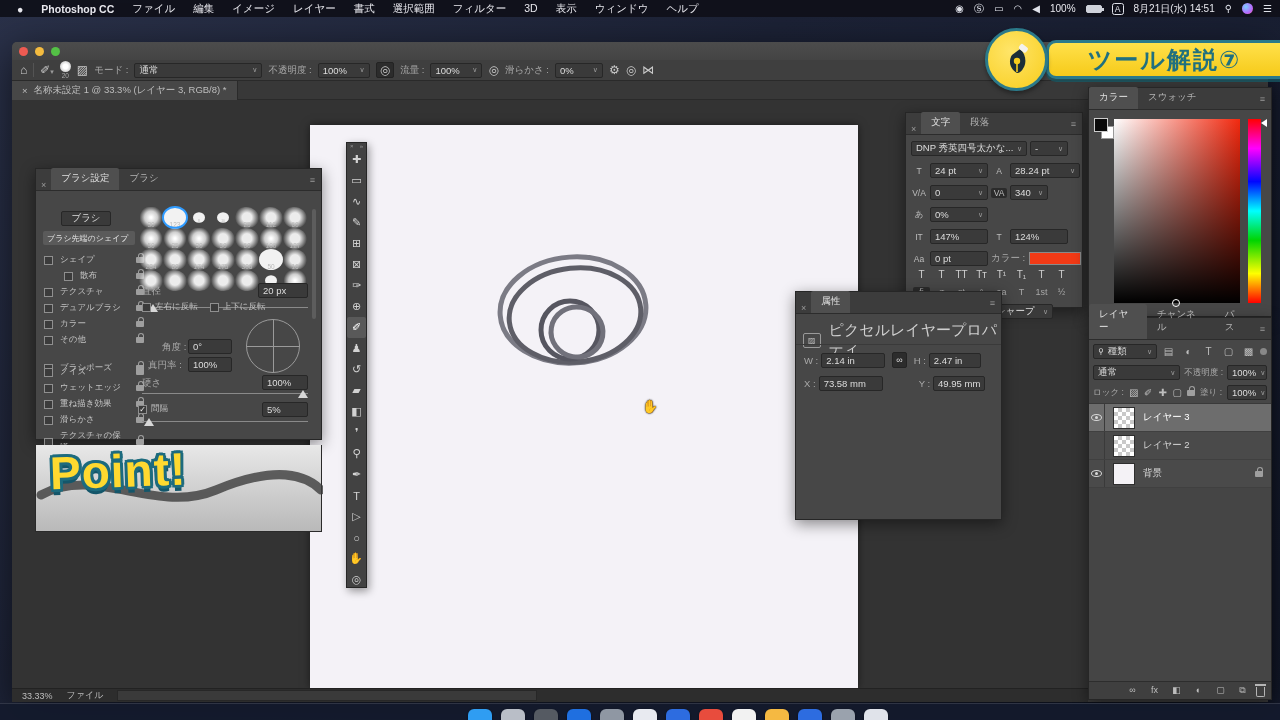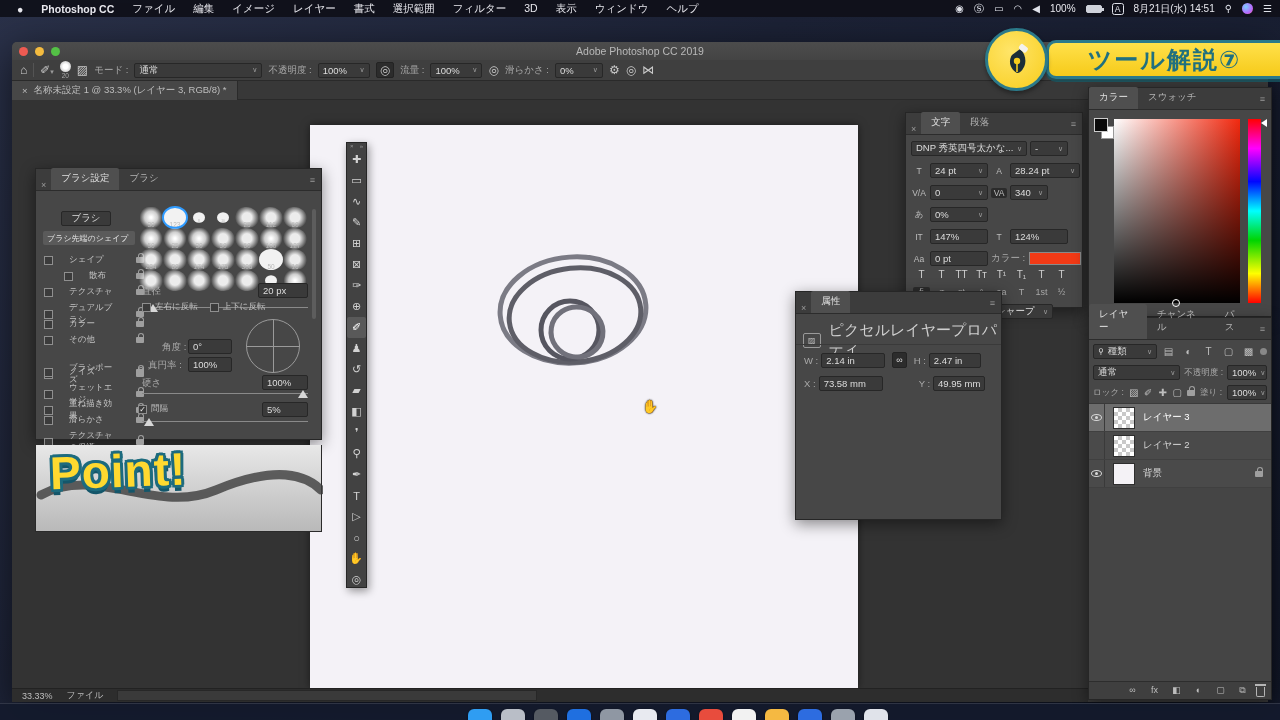--- a/index.html
+++ b/index.html
@@ -58,21 +58,21 @@
   .lk{display:inline-block;position:relative;width:8px;height:6px;background:#9f9f9f;border-radius:1px;flex:none;}
   .lk::before{content:"";position:absolute;left:1.5px;top:-4px;width:4px;height:4px;border:1.2px solid #9f9f9f;border-bottom:none;border-radius:3px 3px 0 0;}
   .slider{position:absolute;height:1px;background:#8a8a8a;}
   .thumb{position:absolute;width:0;height:0;border-left:5px solid transparent;border-right:5px solid transparent;border-bottom:8px solid #d7d7d7;top:-3px;}
   .eyebox{width:16px;height:100%;border-right:1px solid #3a3a3a;display:flex;align-items:center;justify-content:center;flex:none;}
   .eye{display:none;width:11px;height:7px;border:1px solid #d8d8d8;border-radius:50%;position:relative;}
   .eye::after{content:"";position:absolute;left:3px;top:1.2px;width:3px;height:3px;border-radius:50%;background:#d8d8d8;}
   .eyebox.on .eye{display:block;}
   
   #brushpanel{left:35px;top:168px;width:287px;height:272px;}
-  .bso{position:absolute;left:8px;display:flex;align-items:center;gap:16px;color:#c3c3c3;font-size:8.5px;width:100px;}
+  .bso{position:absolute;left:8px;display:flex;align-items:center;gap:7px;color:#c3c3c3;font-size:8.5px;width:100px;}
   .bso .lk{margin-left:auto;}
   #bgrid{position:absolute;left:103px;top:38px;width:170px;display:flex;flex-wrap:wrap;}
   .bcell{width:24px;height:21px;display:flex;flex-direction:column;align-items:center;justify-content:flex-end;position:relative;}
   .bcell .g{width:13px;height:13px;margin-bottom:1px;}
   .bcell .n{font-size:6.5px;color:#b9b9b9;line-height:1;}
   .bcell.sel{outline:2px solid #2f9bff;outline-offset:-1px;}
   .bs-s{background:radial-gradient(circle,#fff 5%,#cfcfcf 40%,transparent 72%);}
   .bs-h{background:#f2f2f2;border-radius:50%;}
   .bs-d{background:#f2f2f2;border-radius:50%;transform:scale(.5);}
   .bs-r{background:radial-gradient(circle,#ececec 30%,transparent 75%);border-radius:45% 60% 50% 55%;}
@@ -134,21 +134,20 @@
 <body>
 
 <div id="stage">
 
   <div class="abs" id="pswin"></div>
 
   <div class="abs" id="titlebar">
     <span class="tl" style="background:#ee5b52"></span>
     <span class="tl" style="background:#f5bc3f"></span>
     <span class="tl" style="background:#54c146"></span>
-    <span id="wtitle">Adobe Photoshop CC 2019</span>
   </div>
 
   <div class="abs" id="optionsbar">
     <span class="obtn">⌂</span>
     <span class="vdiv"></span>
     <span class="obtn">✐<span class="dd">▾</span></span>
     <span class="bpv">
       <span class="dot"></span>
       <span class="num">20</span>
     </span>

